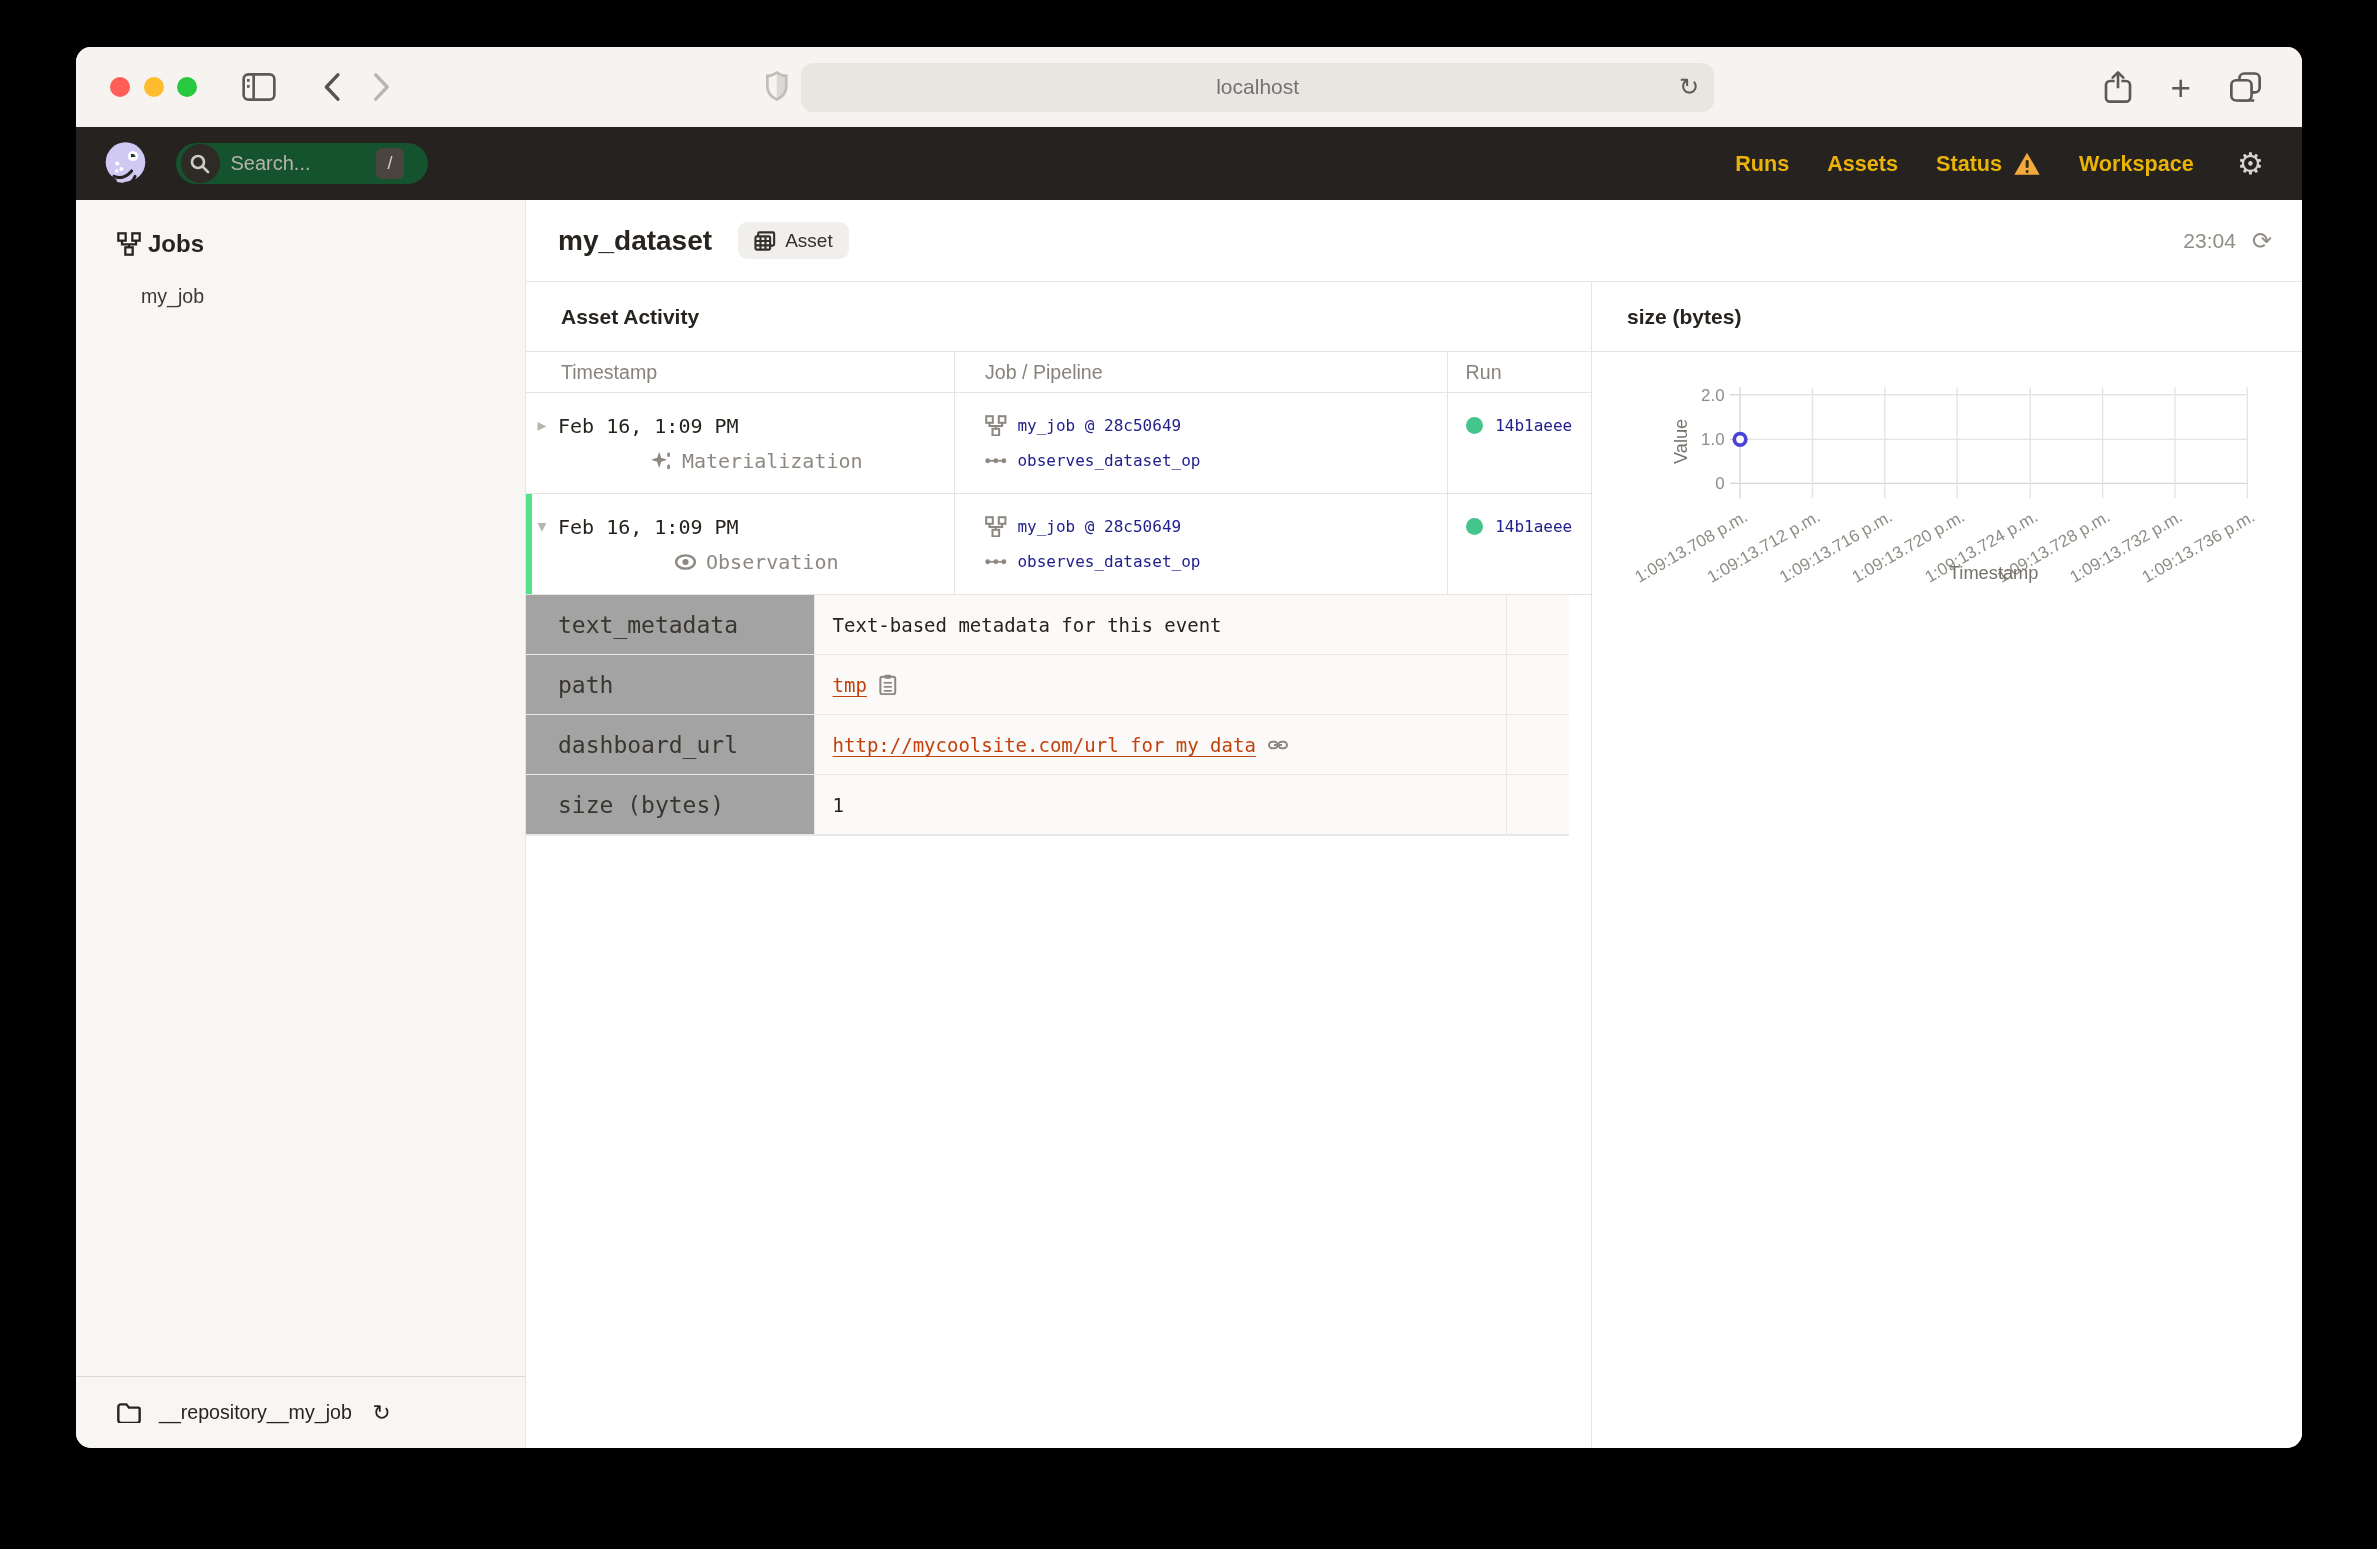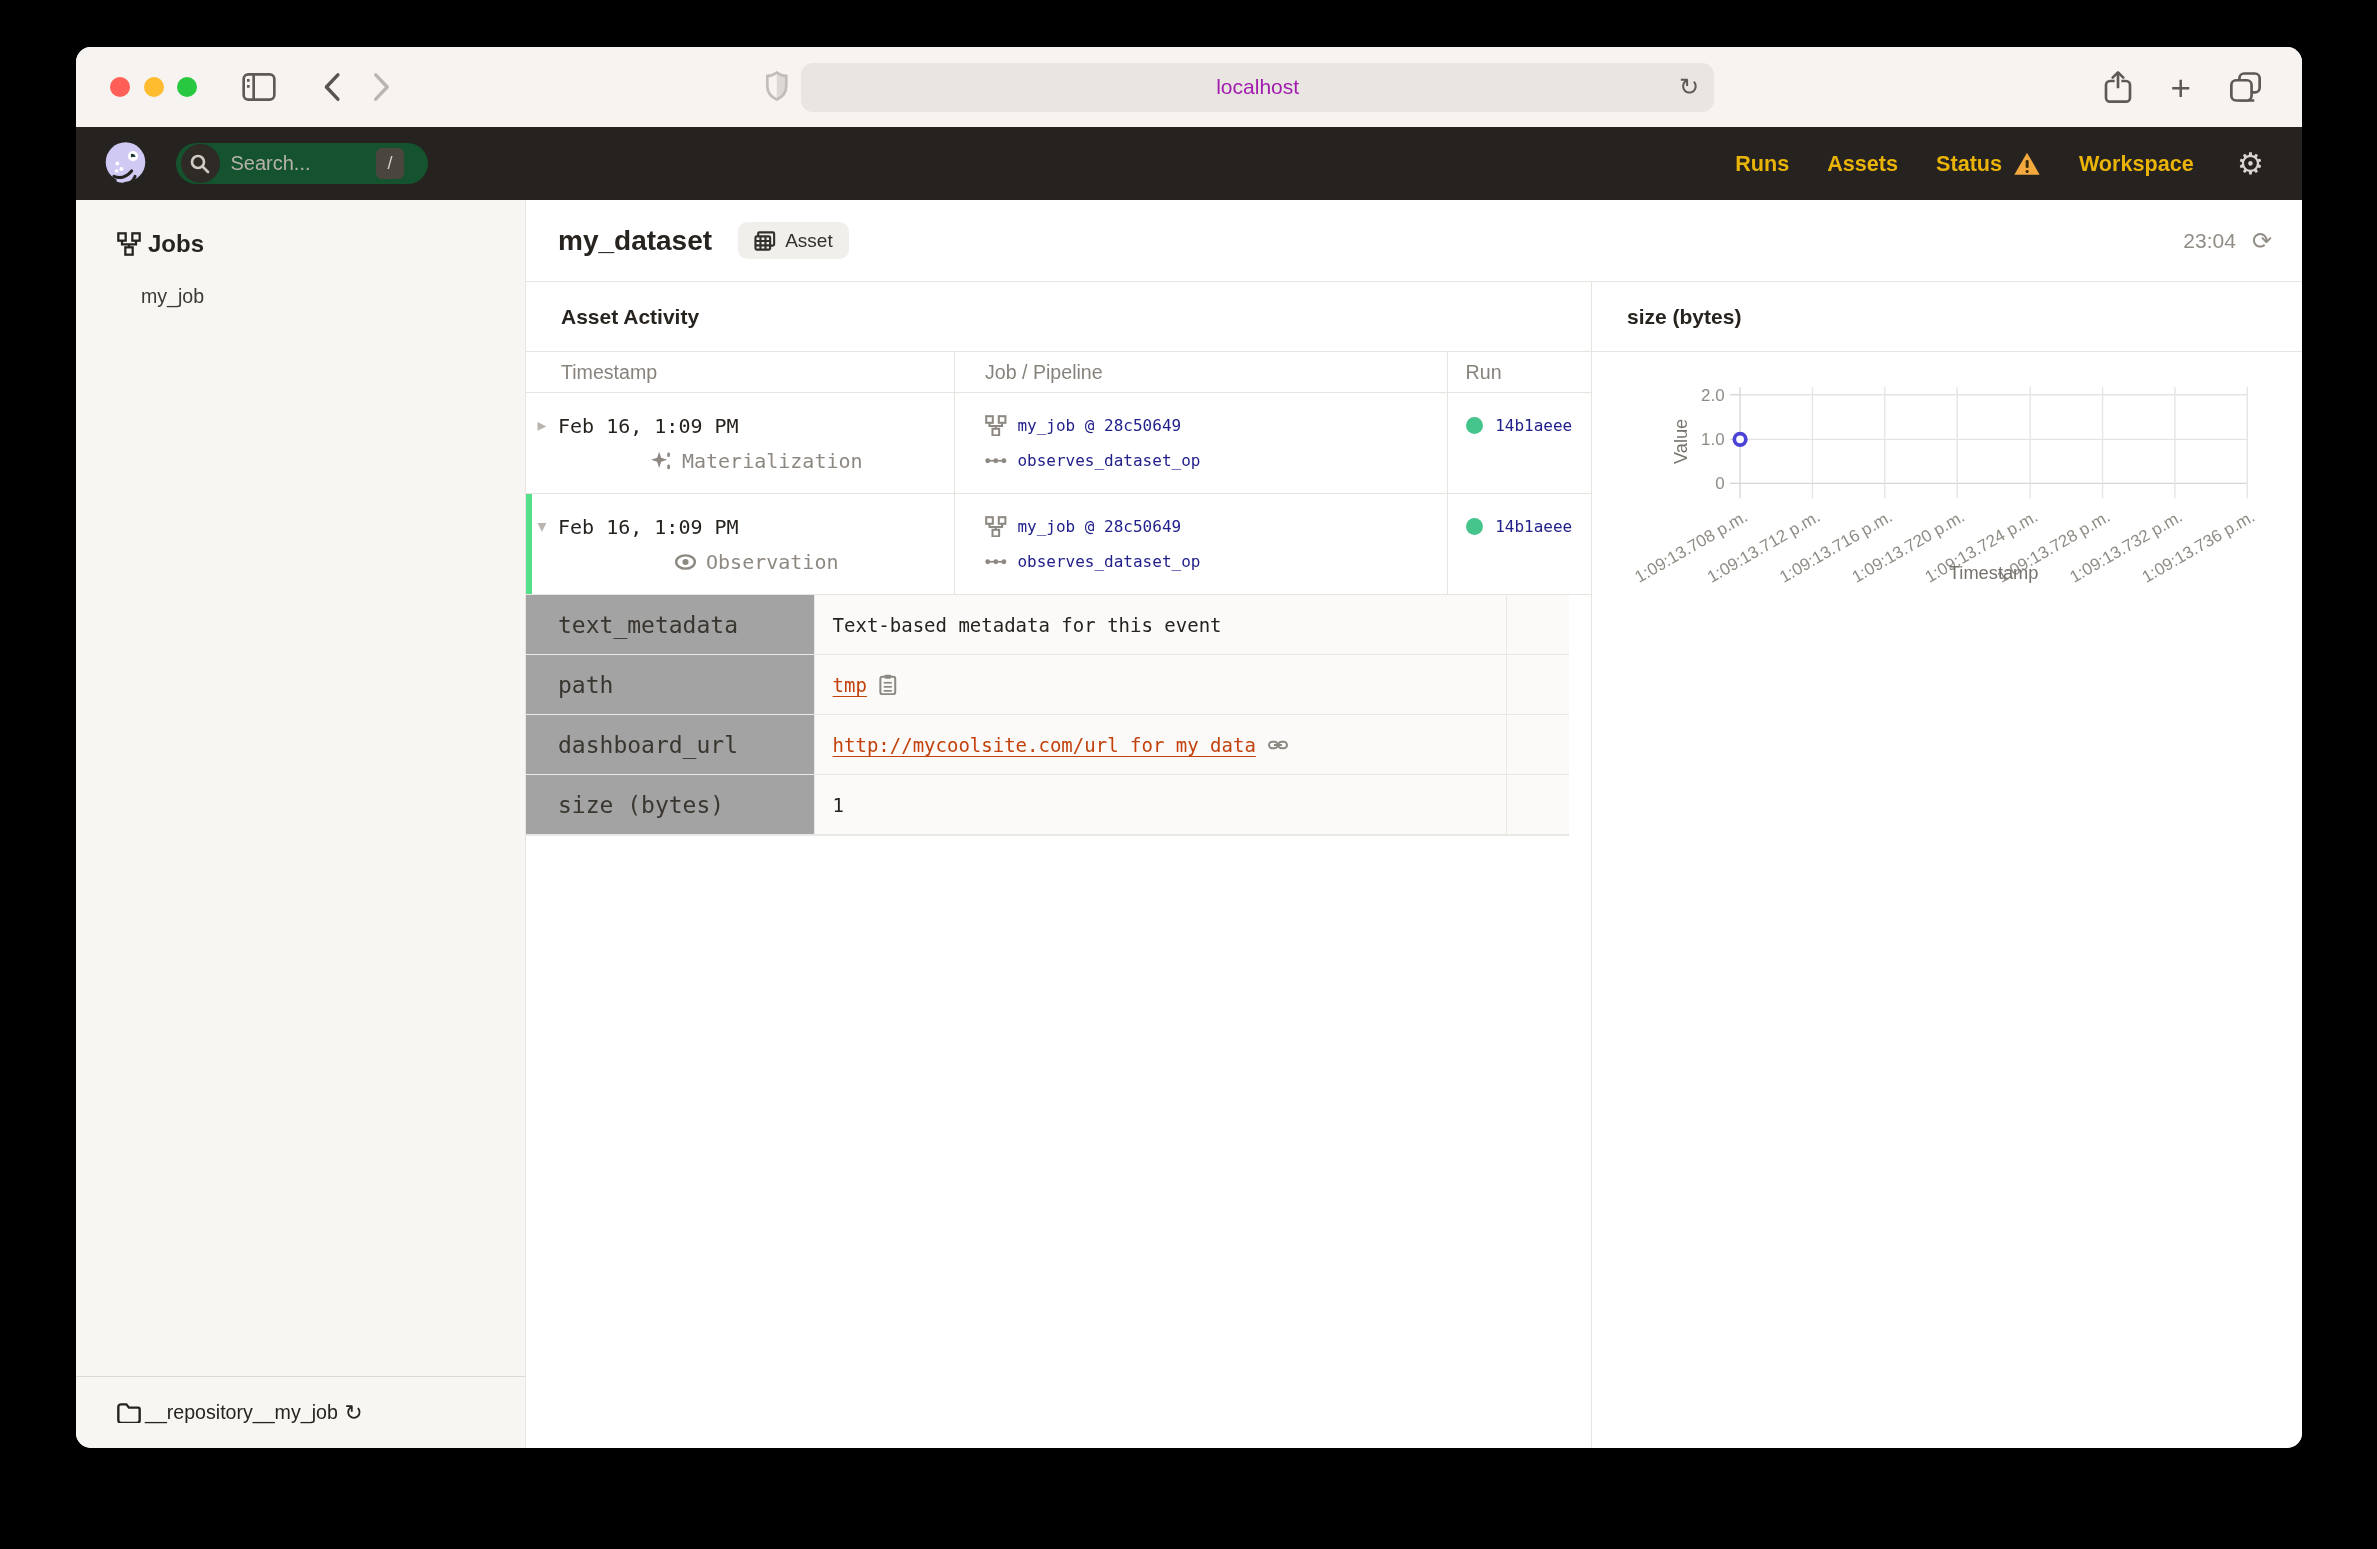--- a/index.html
+++ b/index.html
@@ -17,21 +17,21 @@
   .traffic { display:flex; gap:13.5px; margin-left:34px; }
   .light { width:20px; height:20px; border-radius:50%; }
   .light.red { background:#ff5f57; } .light.yellow { background:#febc2e; } .light.green { background:#28c840; }
   .chrome-btn { display:flex; align-items:center; justify-content:center; color:#5d5a55; }
   .chrome-btn svg { display:block; }
   .fwd svg { opacity:.38; }
   .url-wrap { flex:1; display:flex; align-items:center; justify-content:center; position:relative; }
   .shield { margin-right:13.5px; opacity:.55; }
   .url-pill { width:913px; height:49px; background:#e9e6e2; border-radius:12px;
               display:flex; align-items:center; justify-content:center; position:relative; }
-  .url-text { font-size:21px; color:#a21caf; }
+  .url-text { font-size:21px; color:#737373; }
   .url-reload { position:absolute; right:15px; font-size:24px; color:#5d5a55; line-height:1; }
   .right-btns { display:flex; align-items:center; gap:39px; margin-right:41px; margin-left:13.5px; }
   .plus-glyph { font-size:35px; font-weight:300; color:#5d5a55; line-height:1; }
 
   
   .topbar { height:73px; background:#262220; display:flex; align-items:center; }
   .logo { width:45px; height:45px; margin-left:27px; }
   .search-pill { margin-left:28px; width:252px; height:41px; border-radius:26px; background:#14532d;
                  display:flex; align-items:center; }
   .search-circle { width:39px; height:39px; border-radius:50%; background:#2e2a26; margin-left:4.7px;
@@ -48,21 +48,21 @@
 
   
   .app-body { display:flex; height:1248px; }
 
   
   .sidebar { width:450px; background:#f8f6f3; border-right:1.4px solid #e8e5e1; display:flex; flex-direction:column; }
   .jobs-head { display:flex; align-items:center; gap:7px; margin:30px 0 0 41px; }
   .jobs-title { font-size:24px; font-weight:700; color:#27231f; }
   .job-item { margin:27px 0 0 65px; font-size:19.6px; color:#3c3833; cursor:pointer; }
   .sidebar-fill { flex:1; }
-  .side-footer { height:72px; border-top:1.4px solid #ddd9d4; display:flex; align-items:center; padding-left:41px; gap:4px; }
+  .side-footer { height:72px; border-top:1.4px solid #ddd9d4; display:flex; align-items:center; padding-left:41px; gap:18px; }
   .repo-label { font-size:19.6px; color:#27231f; }
   .footer-reload { font-size:21.6px; color:#27231f; line-height:1; margin-left:2.7px; }
 
   
   .main { flex:1; display:flex; flex-direction:column; background:#fff; }
   .main-header { height:82px; border-bottom:1.4px solid #e8e5e1; display:flex; align-items:center; padding:0 30px 0 32px; }
   .page-title { font-size:28px; font-weight:700; color:#27231f; }
   .asset-tag { margin-left:26px; height:37px; background:#f1efeb; border-radius:9.5px; display:flex;
                align-items:center; gap:9.5px; padding:0 16px; }
   .asset-tag-label { font-size:19px; color:#33302b; }

